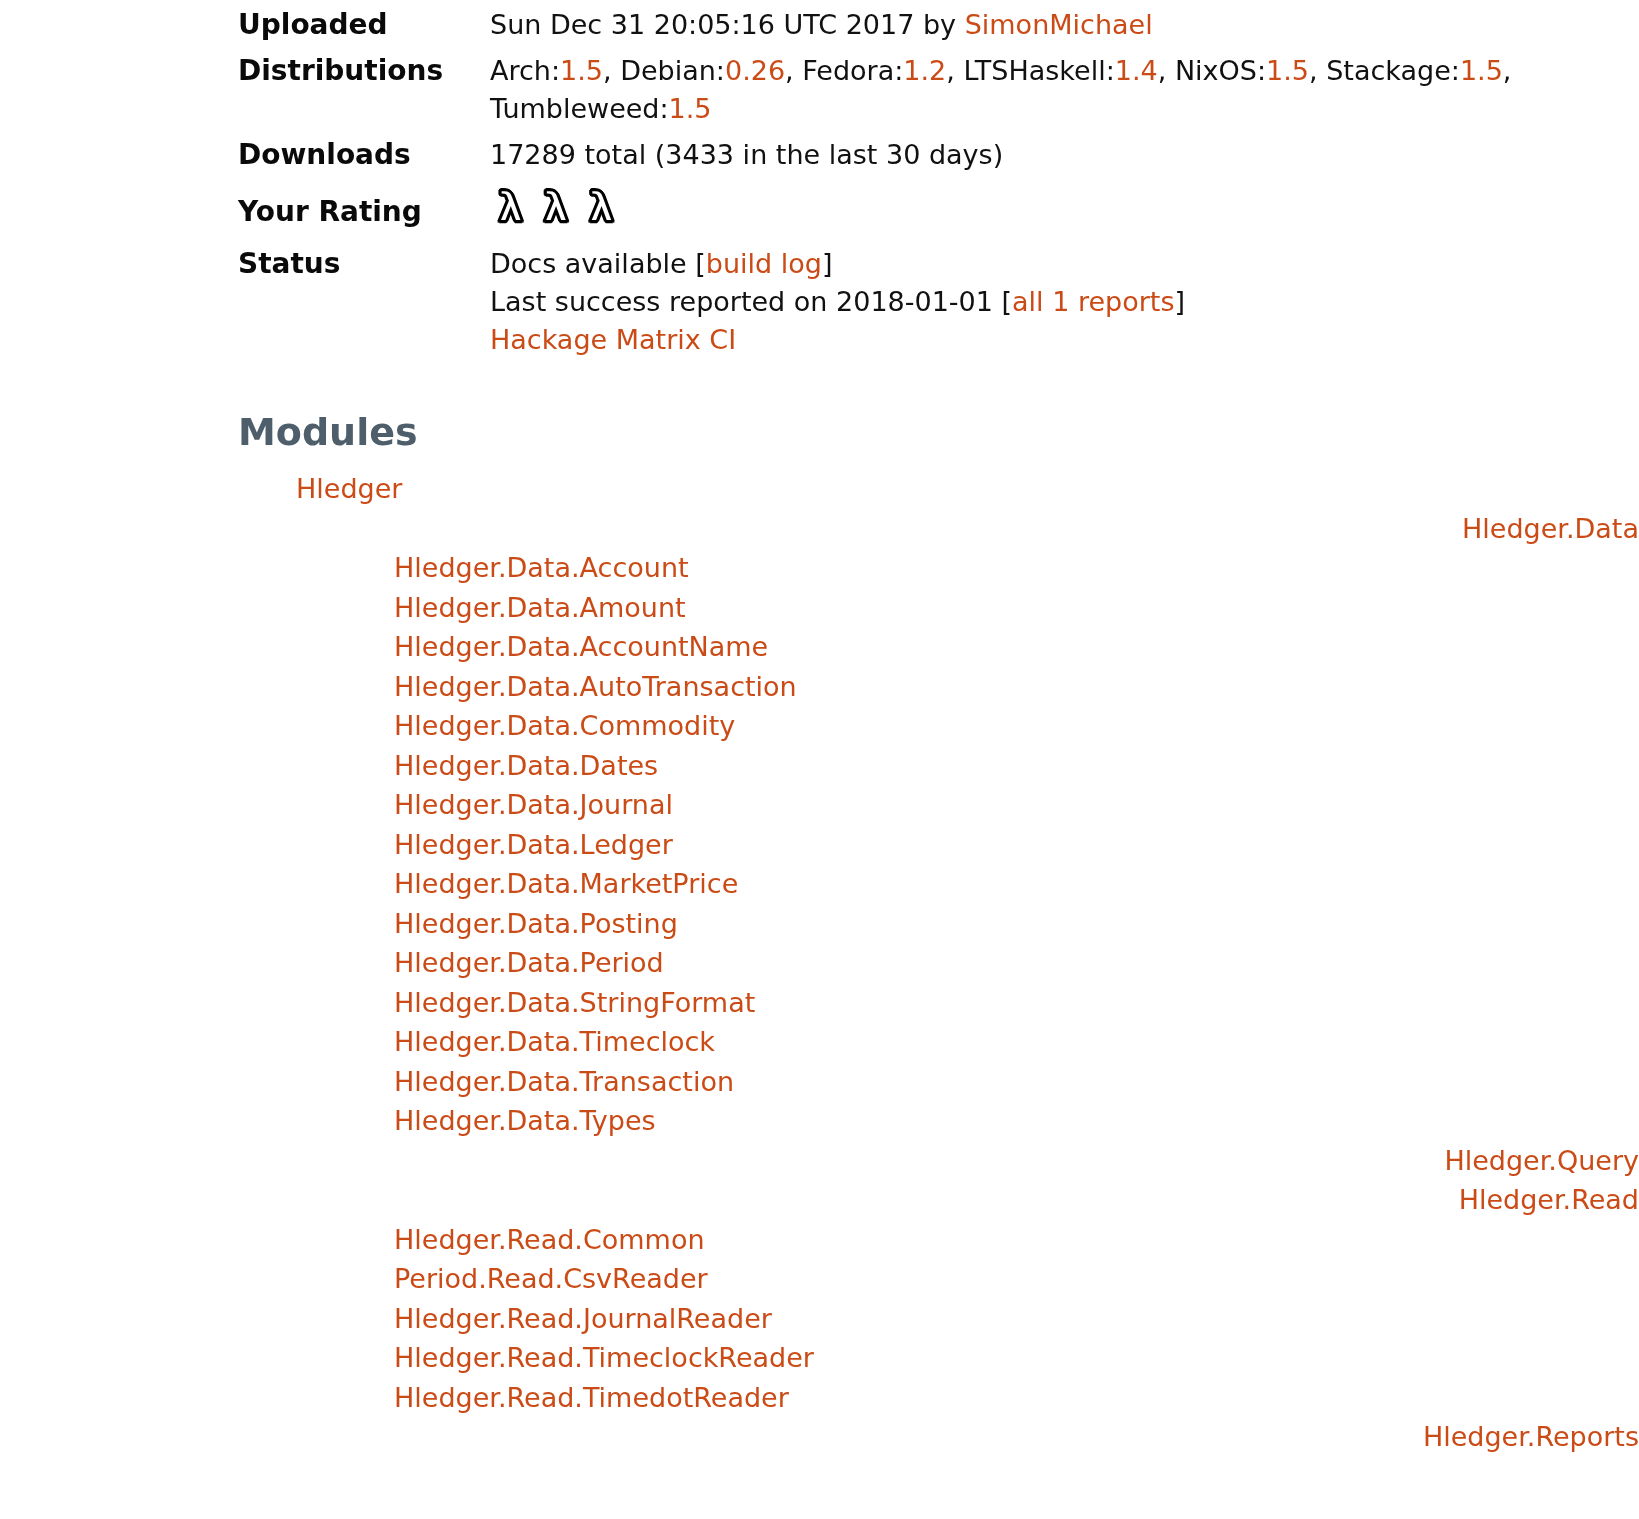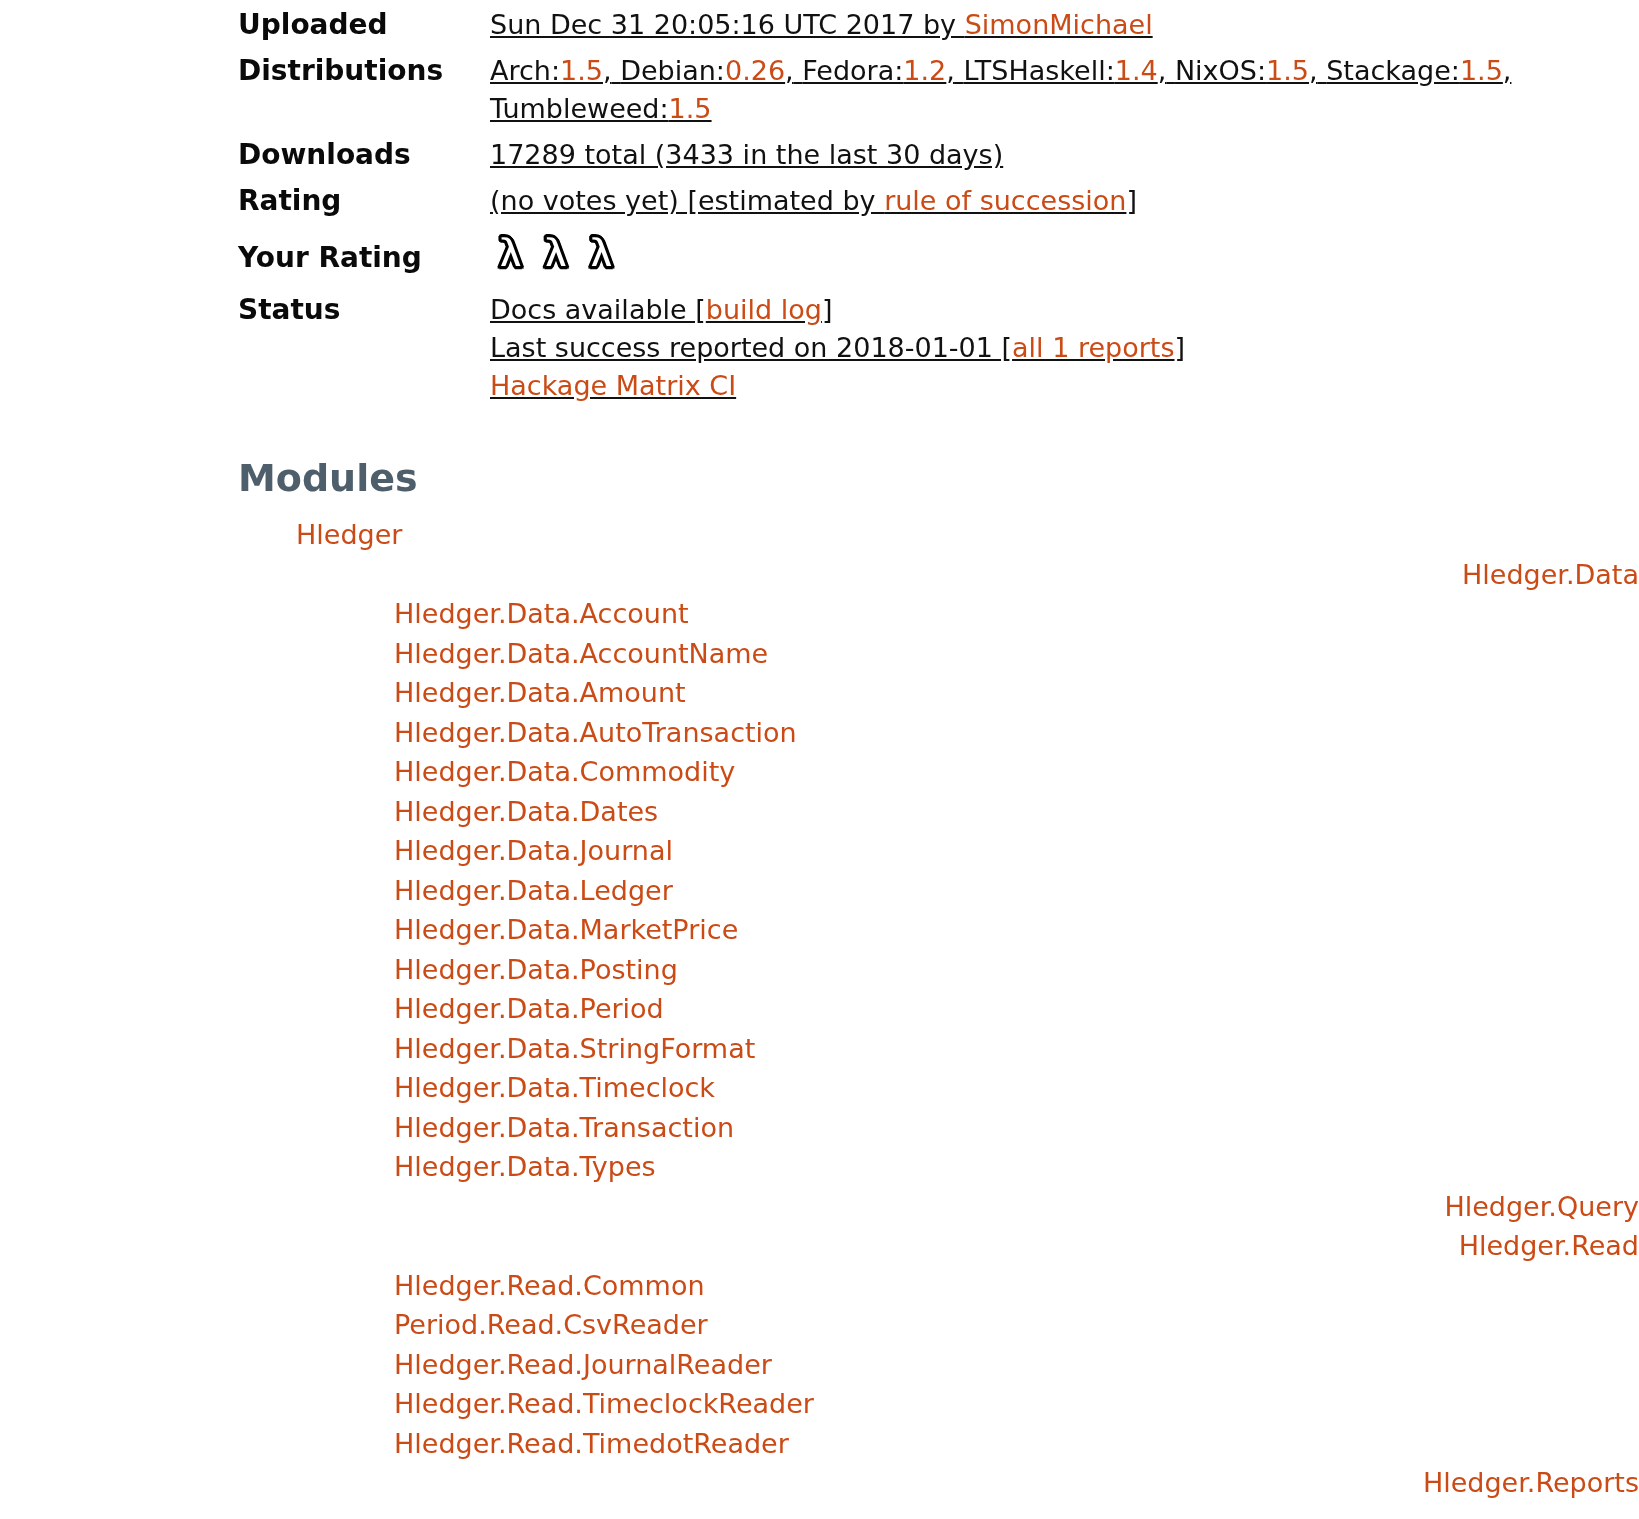--- a/index.html
+++ b/index.html
@@ -28,21 +28,20 @@
     width: 252px;
     white-space: nowrap;
     color: #0a0a0a;
     margin-left: 40px;
   }
   table.properties td {
     vertical-align: baseline;
     font-size: 27px;
     line-height: 38px;
     padding: 4px 0;
-    text-decoration: underline;
   }
   .value-block { width: 1120px; }
   a.link {
     color: #cb4b16;
     text-decoration: none;
     cursor: pointer;
   }
   .dist-item { white-space: nowrap; }
   .stars-row {
     line-height: 50px;
@@ -98,28 +97,20 @@
       </td>
     </tr>
 
     <tr>
       <th>Downloads</th>
       <td>
         <div class="value-block">17289 total (3433 in the last 30 days)</div>
       </td>
     </tr>
 
-    <tr>
-      <th>Rating</th>
-      <td>
-        <div class="value-block">
-          <span>(no votes yet) [estimated by </span><a class="link">rule of succession</a><span>]</span>
-        </div>
-      </td>
-    </tr>
 
     <tr>
       <th>Your Rating</th>
       <td>
         <div class="value-block stars-row"><span class="lambda-star">λ</span><span class="lambda-star">λ</span><span class="lambda-star">λ</span></div>
       </td>
     </tr>
 
     <tr>
       <th>Status</th>
@@ -133,22 +124,22 @@
     </tr>
   </tbody>
     </table>
 
   <h2 class="modules-heading">Modules</h2>
 
   <div class="module-tree">
       <div class="module-row level-1"><a class="link">Hledger</a></div>
       <div class="module-row level-2"><a class="link">Hledger.Data</a></div>
       <div class="module-row level-3"><a class="link">Hledger.Data.Account</a></div>
+      <div class="module-row level-3"><a class="link">Hledger.Data.Amount</a></div>
       <div class="module-row level-3"><a class="link">Hledger.Data.AccountName</a></div>
-      <div class="module-row level-3"><a class="link">Hledger.Data.Amount</a></div>
       <div class="module-row level-3"><a class="link">Hledger.Data.AutoTransaction</a></div>
       <div class="module-row level-3"><a class="link">Hledger.Data.Commodity</a></div>
       <div class="module-row level-3"><a class="link">Hledger.Data.Dates</a></div>
       <div class="module-row level-3"><a class="link">Hledger.Data.Journal</a></div>
       <div class="module-row level-3"><a class="link">Hledger.Data.Ledger</a></div>
       <div class="module-row level-3"><a class="link">Hledger.Data.MarketPrice</a></div>
       <div class="module-row level-3"><a class="link">Hledger.Data.Posting</a></div>
       <div class="module-row level-3"><a class="link">Hledger.Data.Period</a></div>
       <div class="module-row level-3"><a class="link">Hledger.Data.StringFormat</a></div>
       <div class="module-row level-3"><a class="link">Hledger.Data.Timeclock</a></div>

